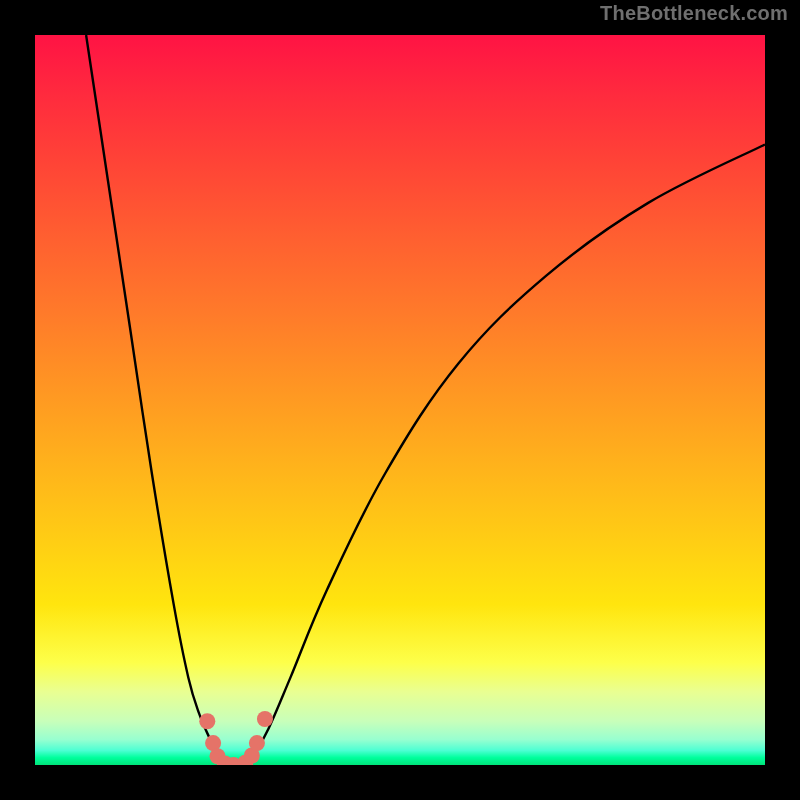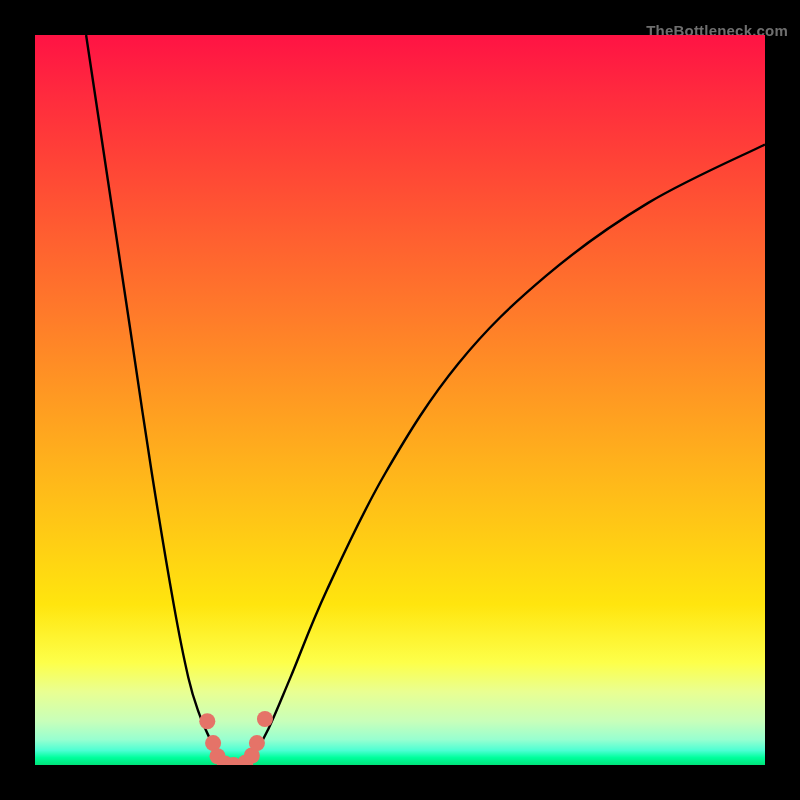--- a/index.html
+++ b/index.html
@@ -43,24 +43,24 @@
        #e9ff92 90%,
        #c8ffba 94%,
        #98ffd0 96.5%,
        #4dffd3 98%,
        #00ff9c 99%,
        #00e47a 100%
     );
   }
   .watermark {
     position: absolute;
-    top: 22px;
+    top: 2px;
     right: 12px;
     font-family: Arial, Helvetica, sans-serif;
-    font-size: 15px;
+    font-size: 20px;
     font-weight: 600;
     color: #6f6f6f;
     letter-spacing: 0.2px;
   }
   svg.curves {
     position: absolute;
     left: 0;
     top: 0;
     width: 730px;
     height: 730px;

